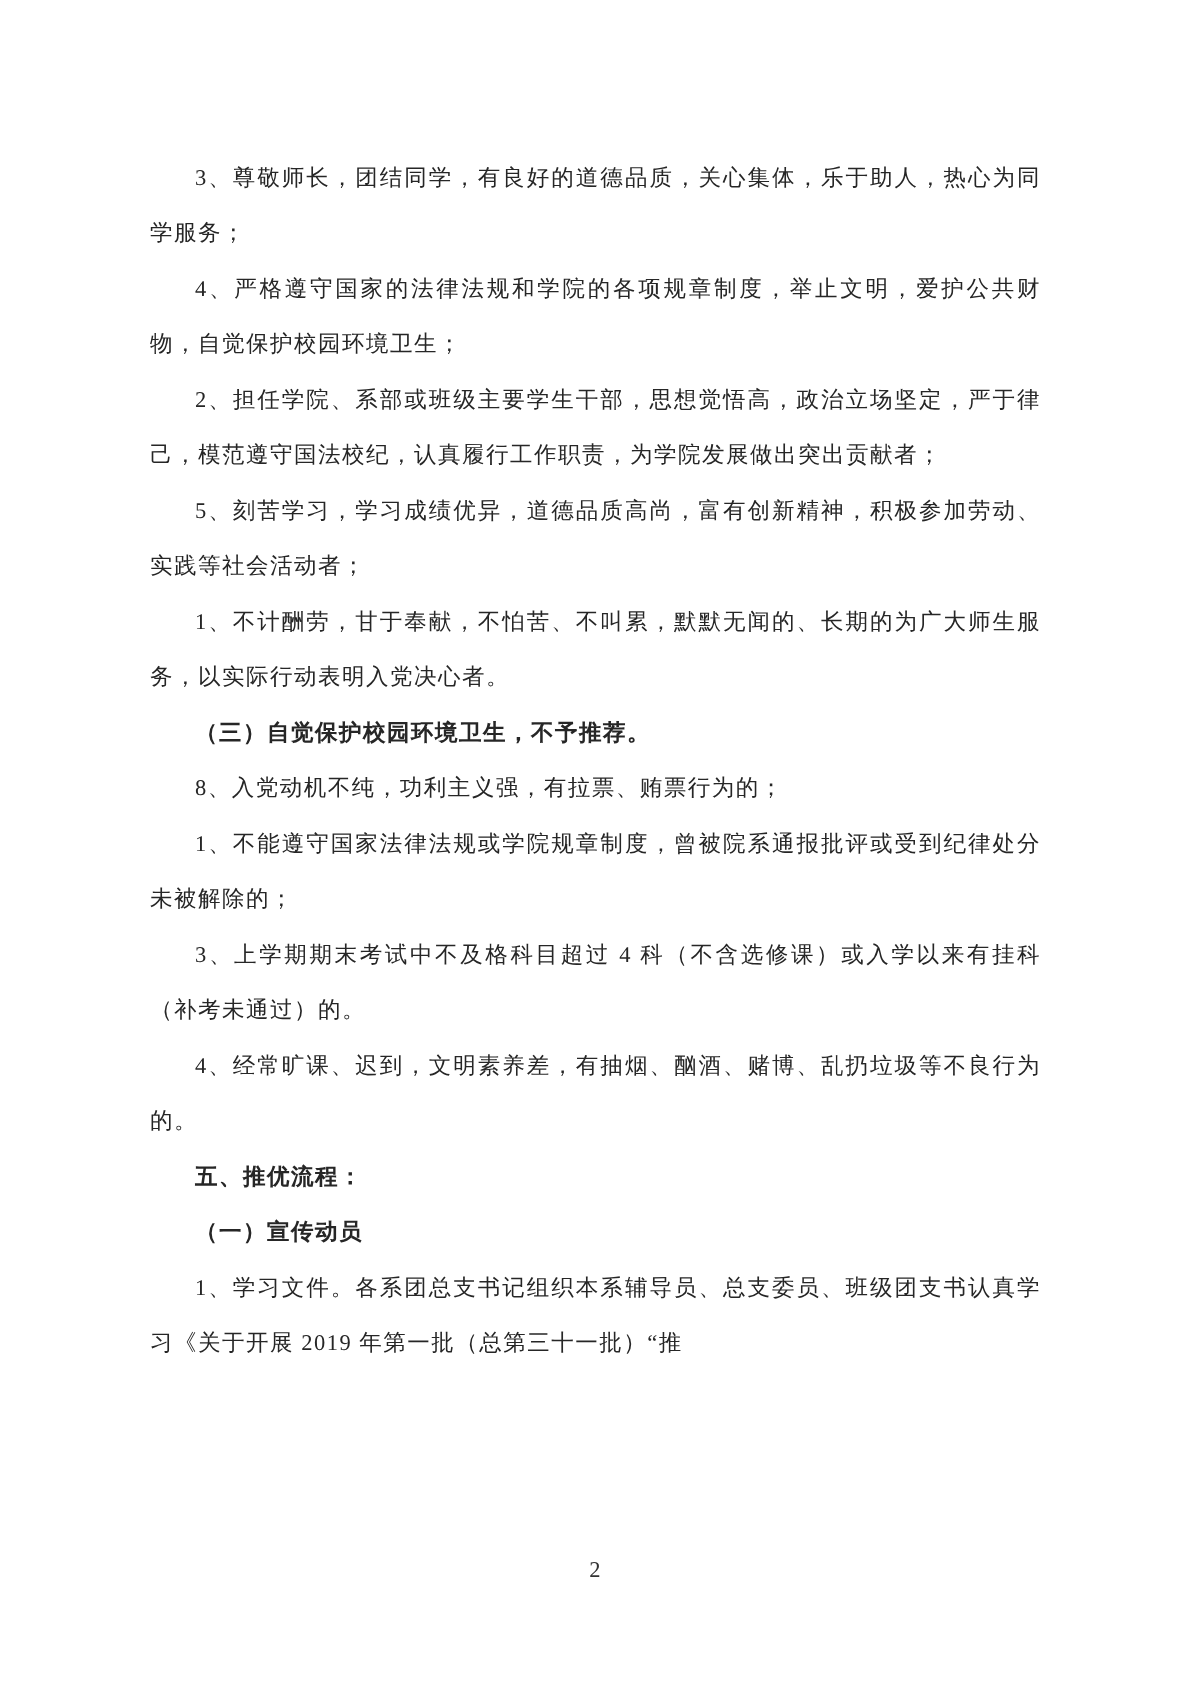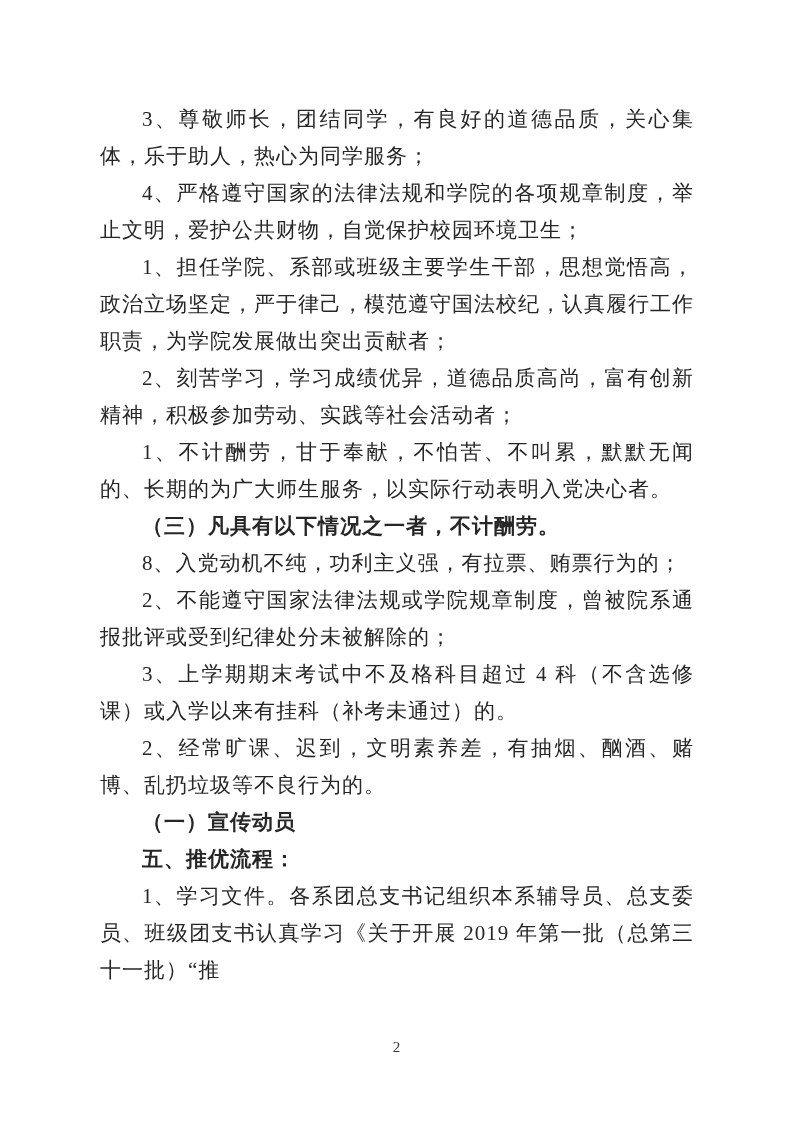--- a/index.html
+++ b/index.html
@@ -17,21 +17,21 @@
     color: #262626;
   }
   .content {
     position: absolute;
     left: 100px;
     top: 101px;
     width: 594px;
   }
   .para {
     margin: 0;
-    font-size: 21px;
+    font-size: 15px;
     line-height: 37px;
     letter-spacing: 1px;
     text-align: justify;
     text-indent: 2em;
     word-break: break-all;
   }
   .heading {
     font-weight: bold;
   }
   .footer {
@@ -45,26 +45,26 @@
     color: #333333;
   }
 </style>
 </head>
 <body>
 
 <div class="page">
   <div class="content">
     <p class="para">3、尊敬师长，团结同学，有良好的道德品质，关心集体，乐于助人，热心为同学服务；</p>
     <p class="para">4、严格遵守国家的法律法规和学院的各项规章制度，举止文明，爱护公共财物，自觉保护校园环境卫生；</p>
-    <p class="para">1、担任学院、系部或班级主要学生干部，思想觉悟高，政治立场坚定，严于律己，模范遵守国法校纪，认真履行工作职责，为学院发展做出突出贡献者；</p>
-    <p class="para">2、刻苦学习，学习成绩优异，道德品质高尚，富有创新精神，积极参加劳动、实践等社会活动者；</p>
+    <p class="para">2、担任学院、系部或班级主要学生干部，思想觉悟高，政治立场坚定，严于律己，模范遵守国法校纪，认真履行工作职责，为学院发展做出突出贡献者；</p>
+    <p class="para">5、刻苦学习，学习成绩优异，道德品质高尚，富有创新精神，积极参加劳动、实践等社会活动者；</p>
     <p class="para">1、不计酬劳，甘于奉献，不怕苦、不叫累，默默无闻的、长期的为广大师生服务，以实际行动表明入党决心者。</p>
-    <p class="para heading">（三）凡具有以下情况之一者，不计酬劳。</p>
+    <p class="para heading">（三）自觉保护校园环境卫生，不予推荐。</p>
     <p class="para">8、入党动机不纯，功利主义强，有拉票、贿票行为的；</p>
-    <p class="para">2、不能遵守国家法律法规或学院规章制度，曾被院系通报批评或受到纪律处分未被解除的；</p>
+    <p class="para">1、不能遵守国家法律法规或学院规章制度，曾被院系通报批评或受到纪律处分未被解除的；</p>
     <p class="para">3、上学期期末考试中不及格科目超过 4 科（不含选修课）或入学以来有挂科（补考未通过）的。</p>
-    <p class="para">2、经常旷课、迟到，文明素养差，有抽烟、酗酒、赌博、乱扔垃圾等不良行为的。</p>
+    <p class="para">4、经常旷课、迟到，文明素养差，有抽烟、酗酒、赌博、乱扔垃圾等不良行为的。</p>
+    <p class="para heading">五、推优流程：</p>
     <p class="para heading">（一）宣传动员</p>
-    <p class="para heading">五、推优流程：</p>
     <p class="para">1、学习文件。各系团总支书记组织本系辅导员、总支委员、班级团支书认真学习《关于开展 2019 年第一批（总第三十一批）“推</p>
   </div>
   <div class="footer">2</div>
 </div>
 
 </body></html>

